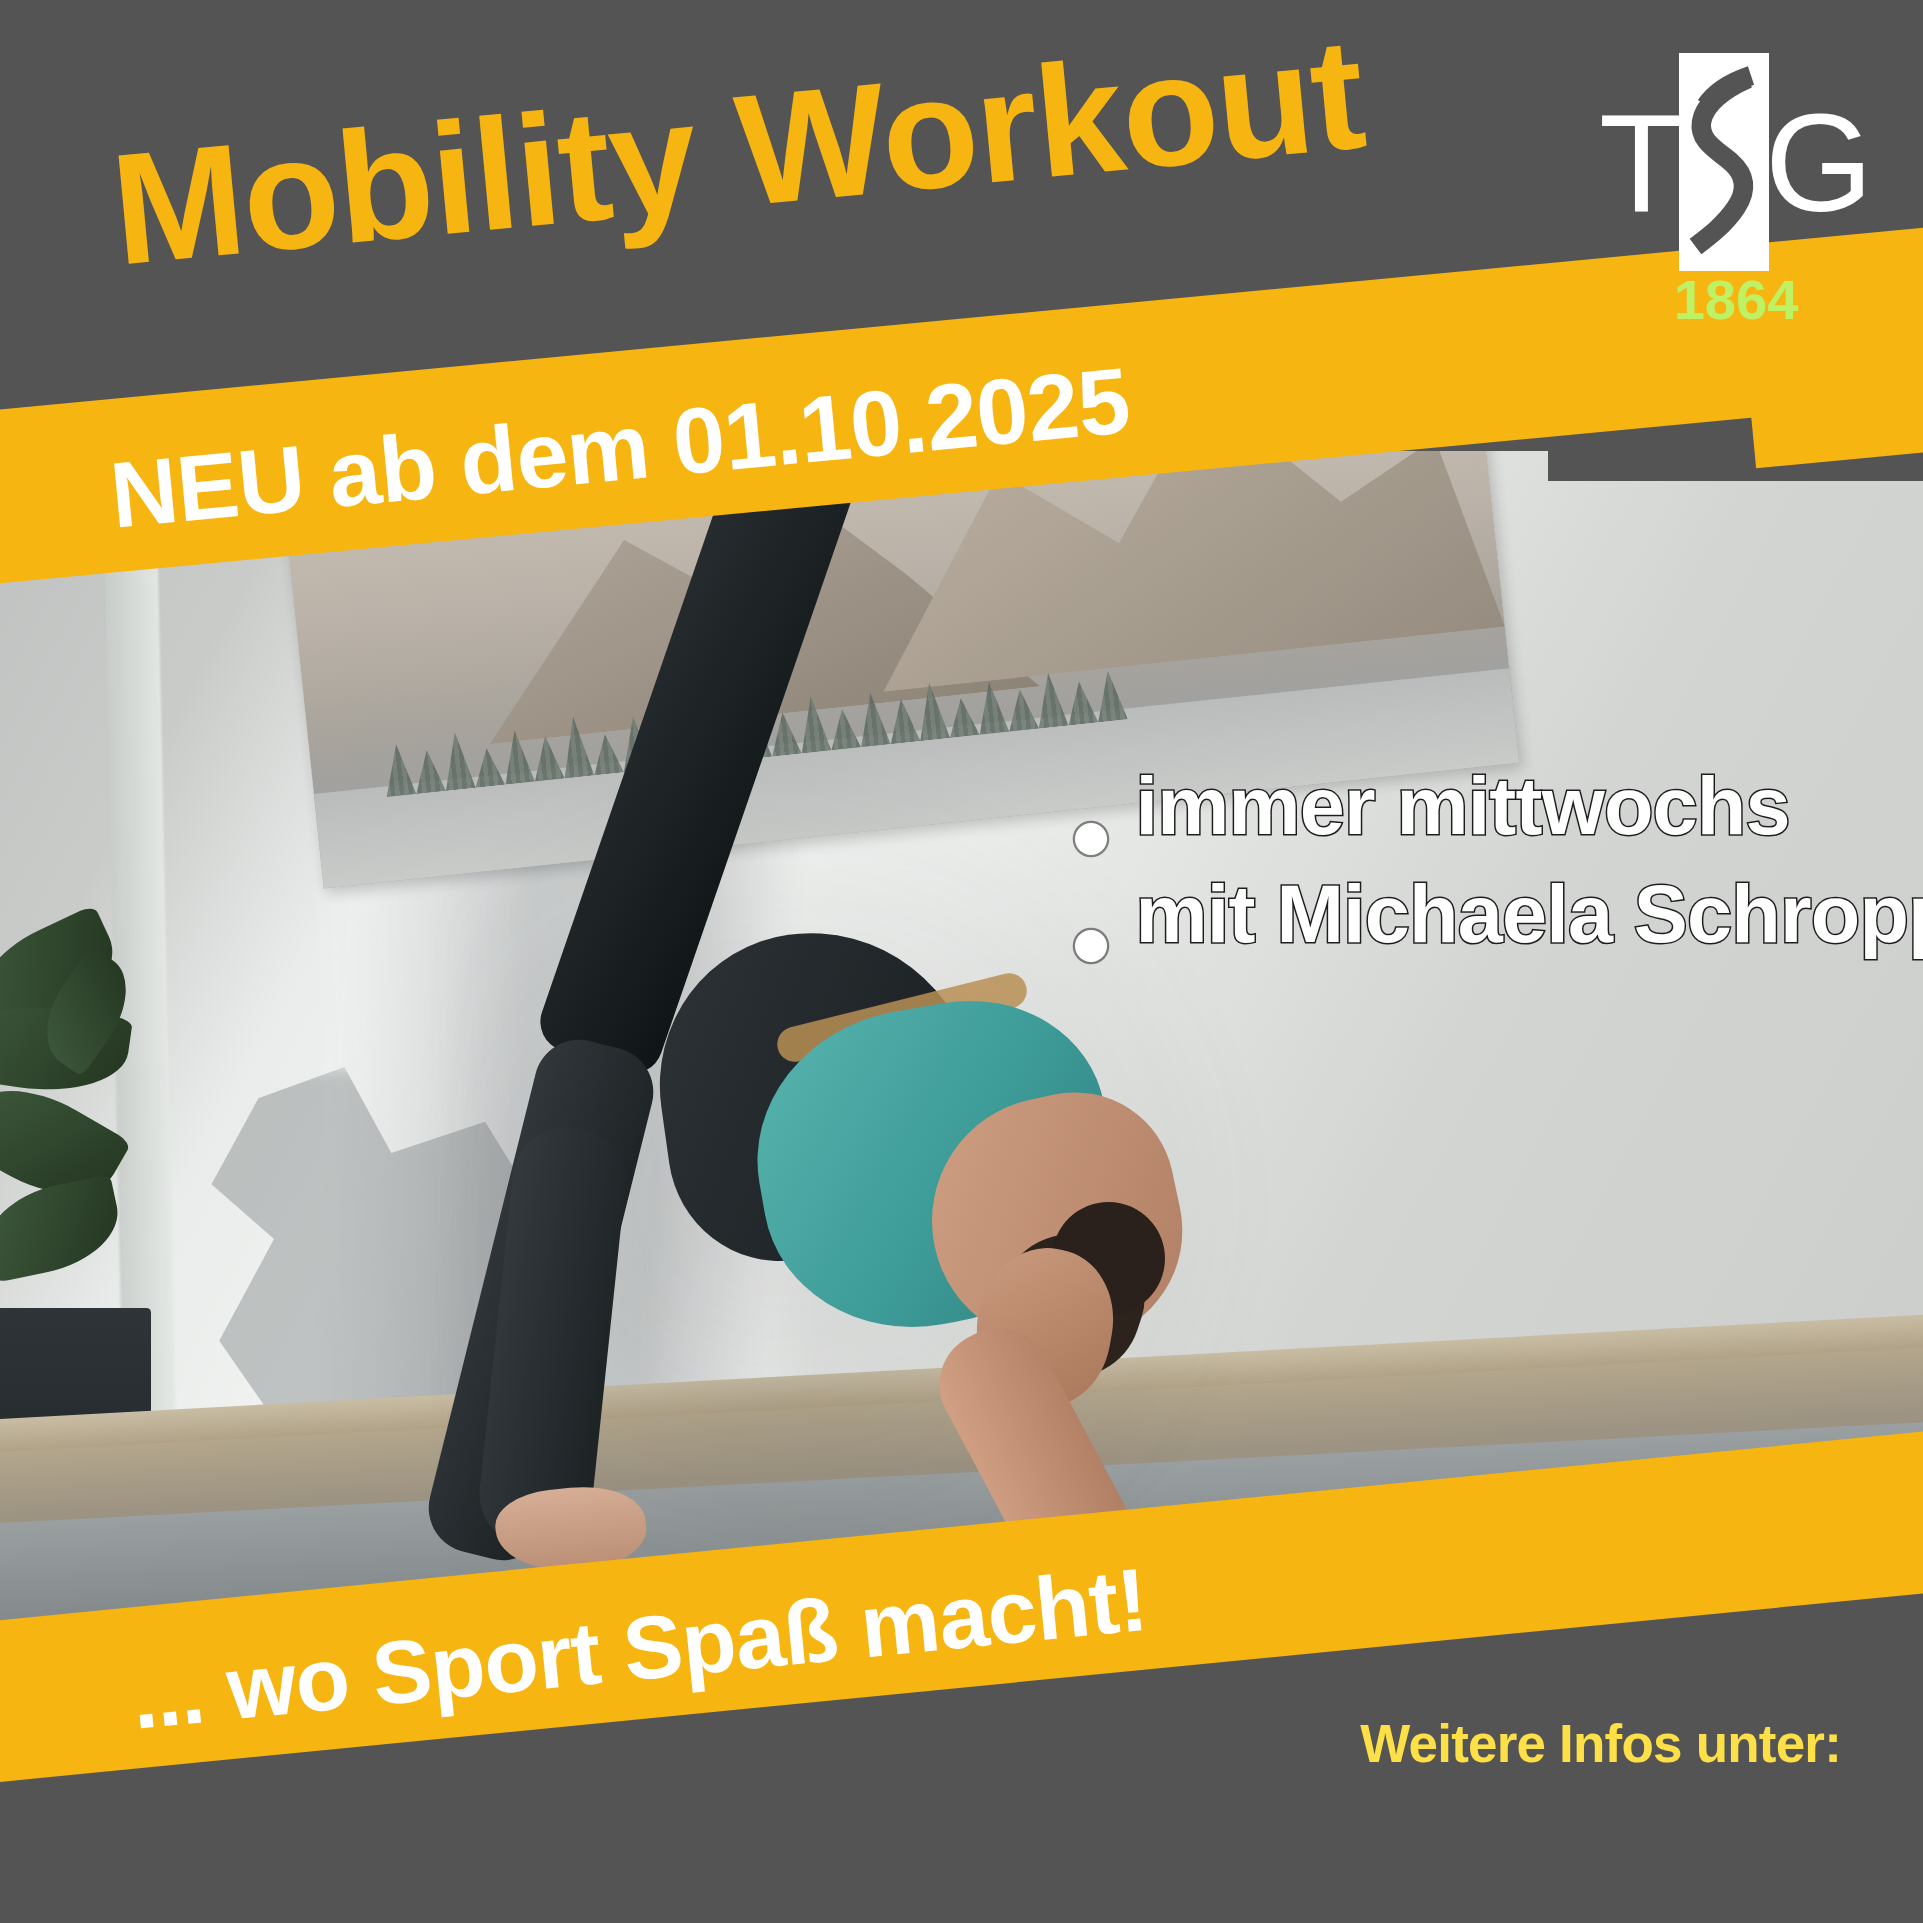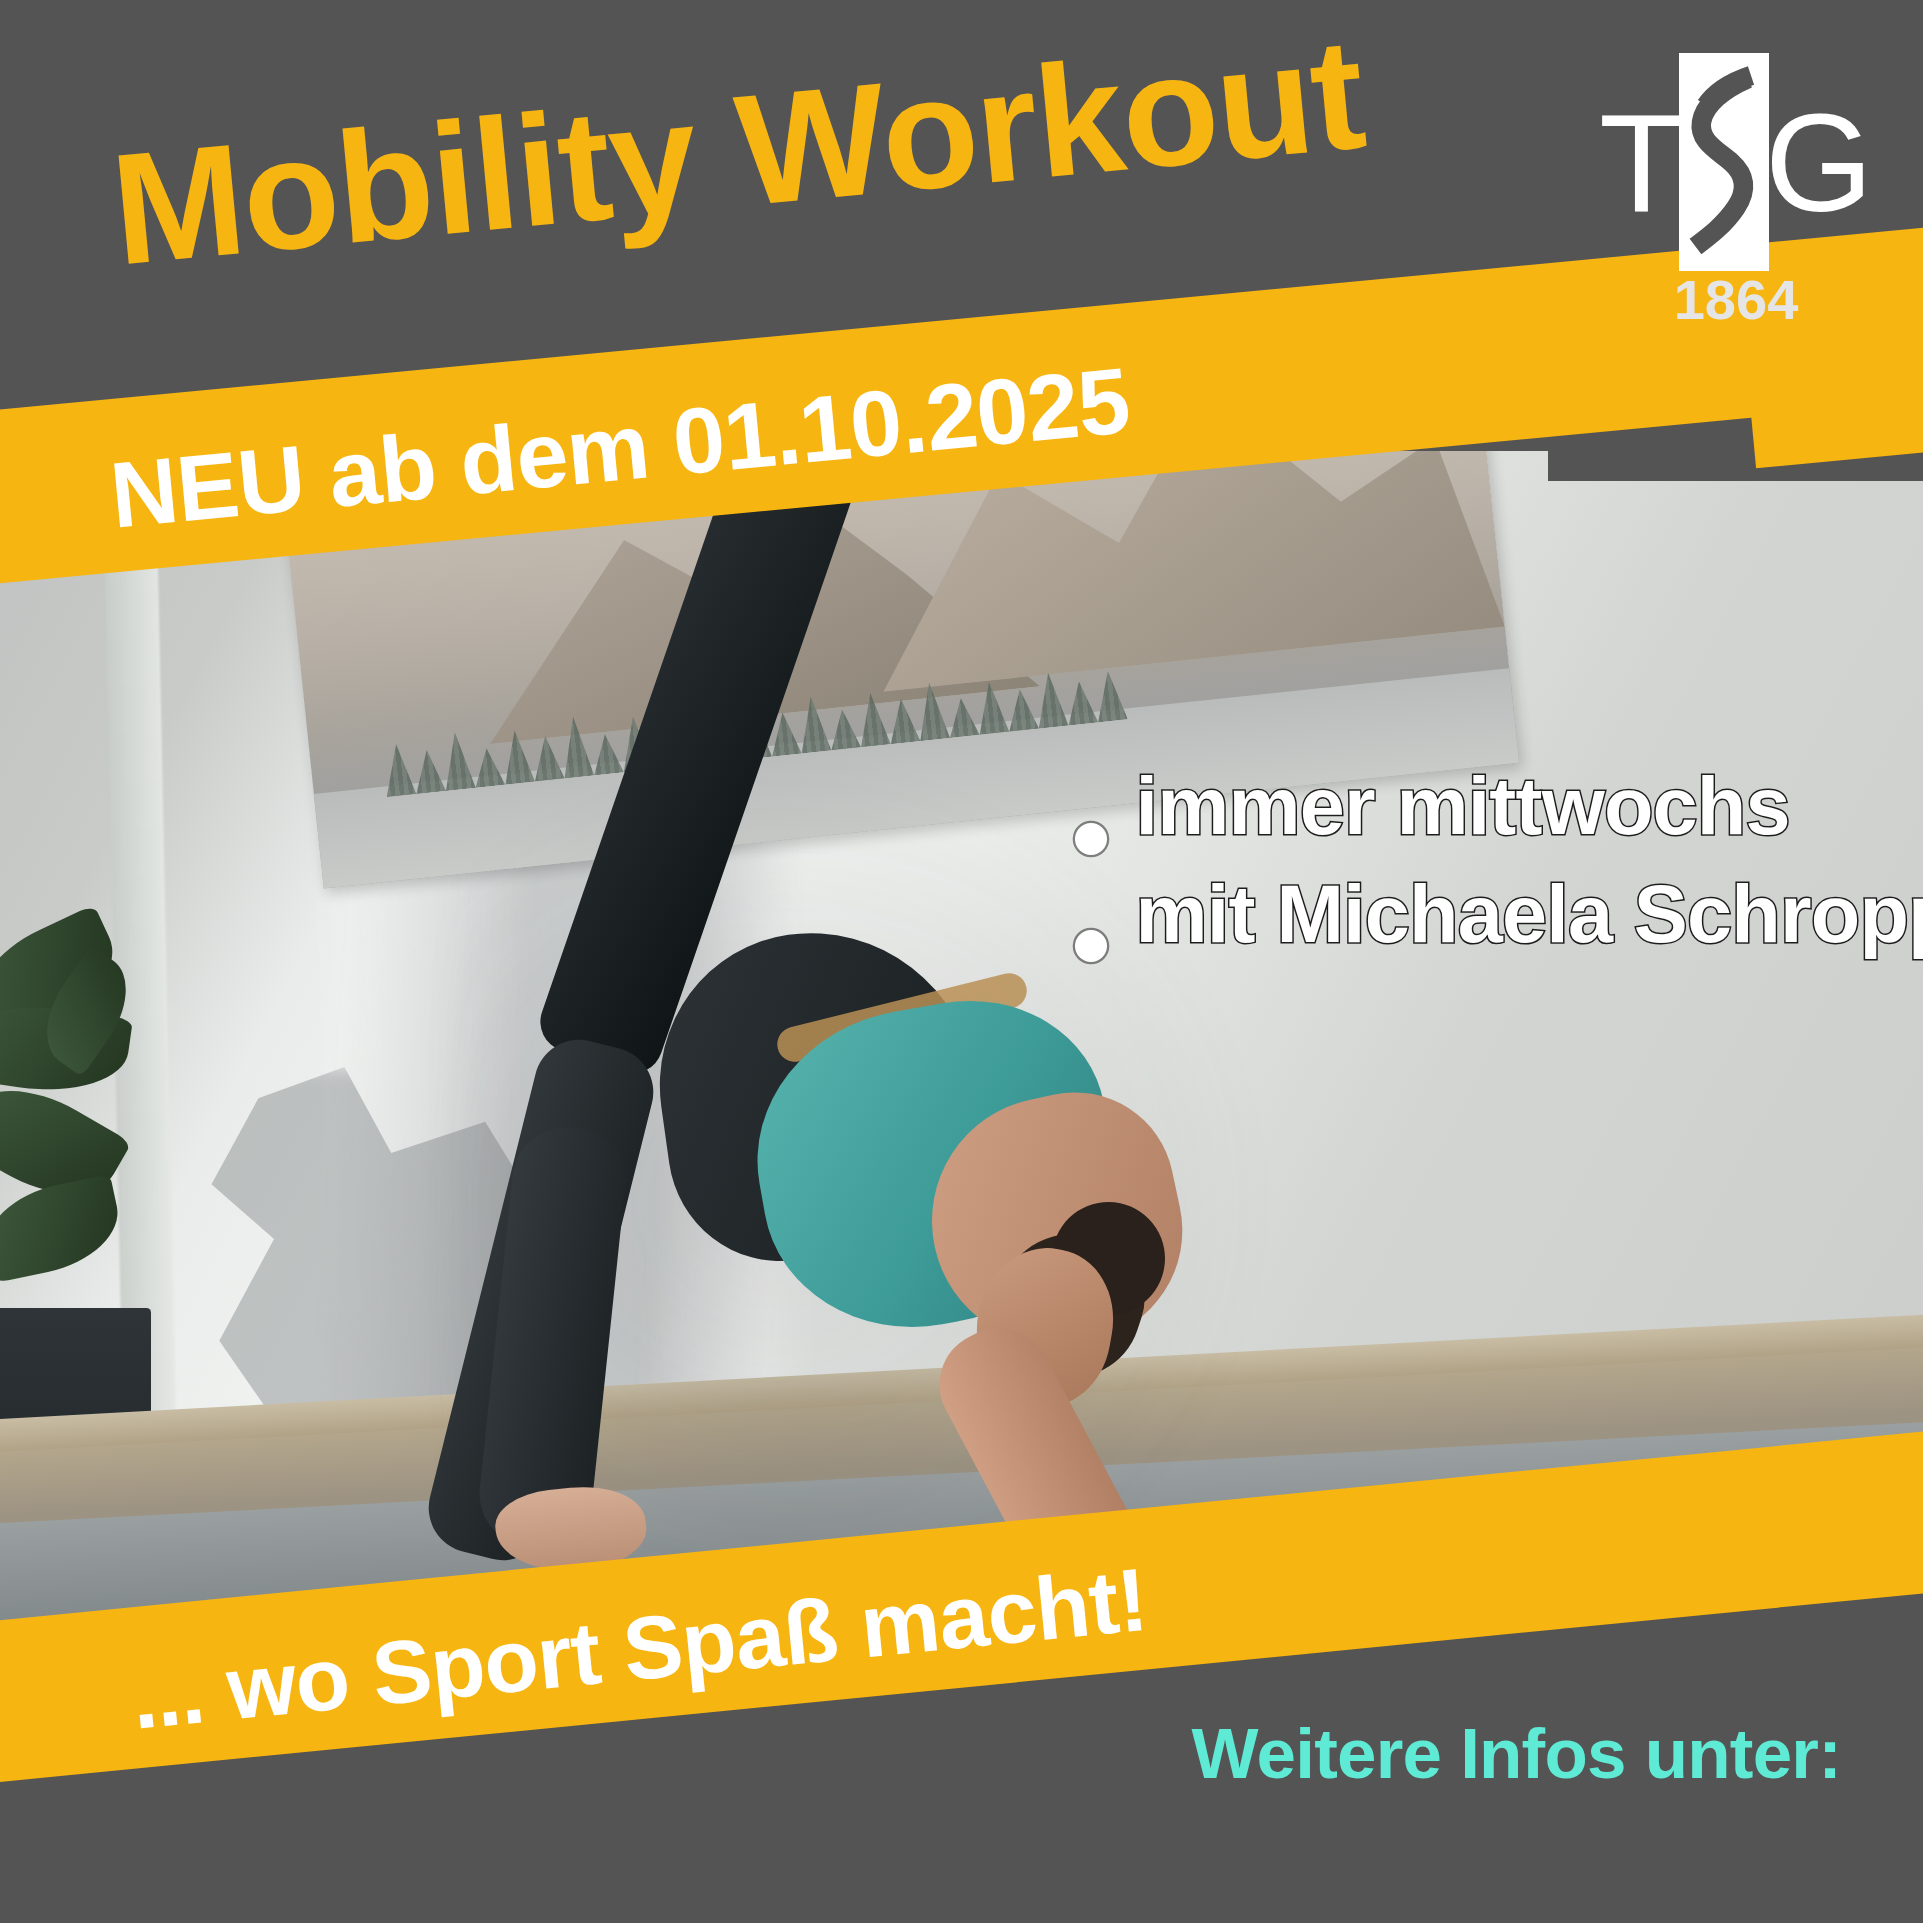--- a/index.html
+++ b/index.html
@@ -478,21 +478,21 @@
     font-size: 56px;
     font-weight: 400;
     line-height: 1.05;
     margin-top: 7.5px;
     color: #fff;
   }
   .logo-year {
     font-size: 56px;
     font-weight: 700;
     line-height: 1.05;
-    color: #e5e5e5;
+    color: #bef264;
   }
 
   .bullets {
     position: absolute;
     left: 1075px;
     top: 759px;
     width: 827px;
   }
   .bullet-row {
     display: flex;
@@ -529,23 +529,23 @@
     transform: rotate(-5.6deg);
     transform-origin: 0 50%;
     white-space: nowrap;
     letter-spacing: -0.8px;
   }
 
   .infos-label {
     position: absolute;
     right: 83px;
     top: 1713px;
-    font-size: 71px;
+    font-size: 53px;
     font-weight: 700;
-    color: #5eead4;
+    color: #fde047;
     white-space: nowrap;
     letter-spacing: -0.8px;
   }
   .email {
     position: absolute;
     right: 83px;
     top: 1804px;
     font-size: 92px;
     font-weight: 700;
     color: #f7b512;

